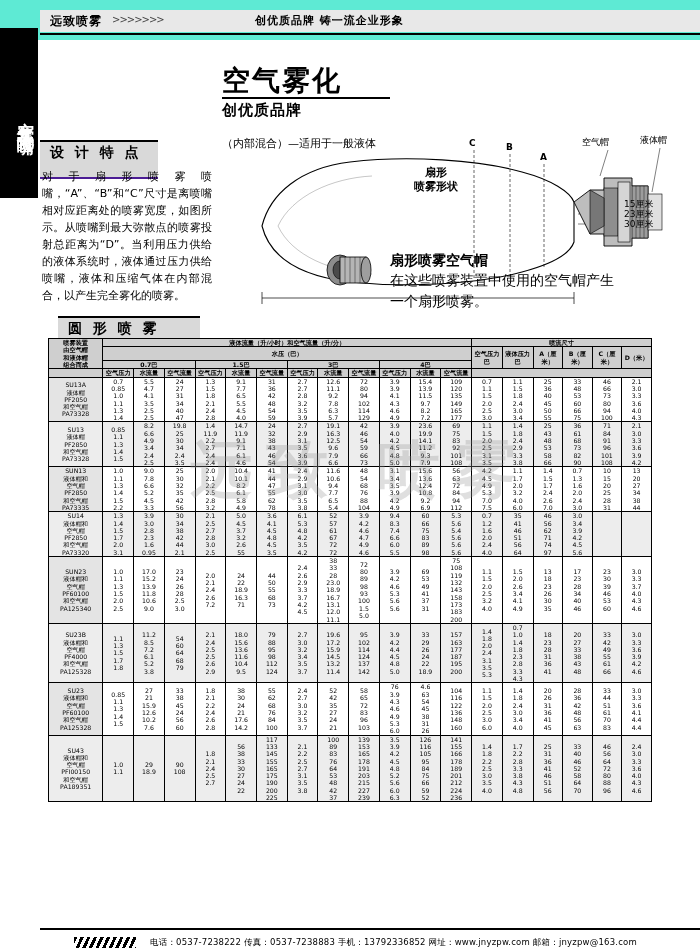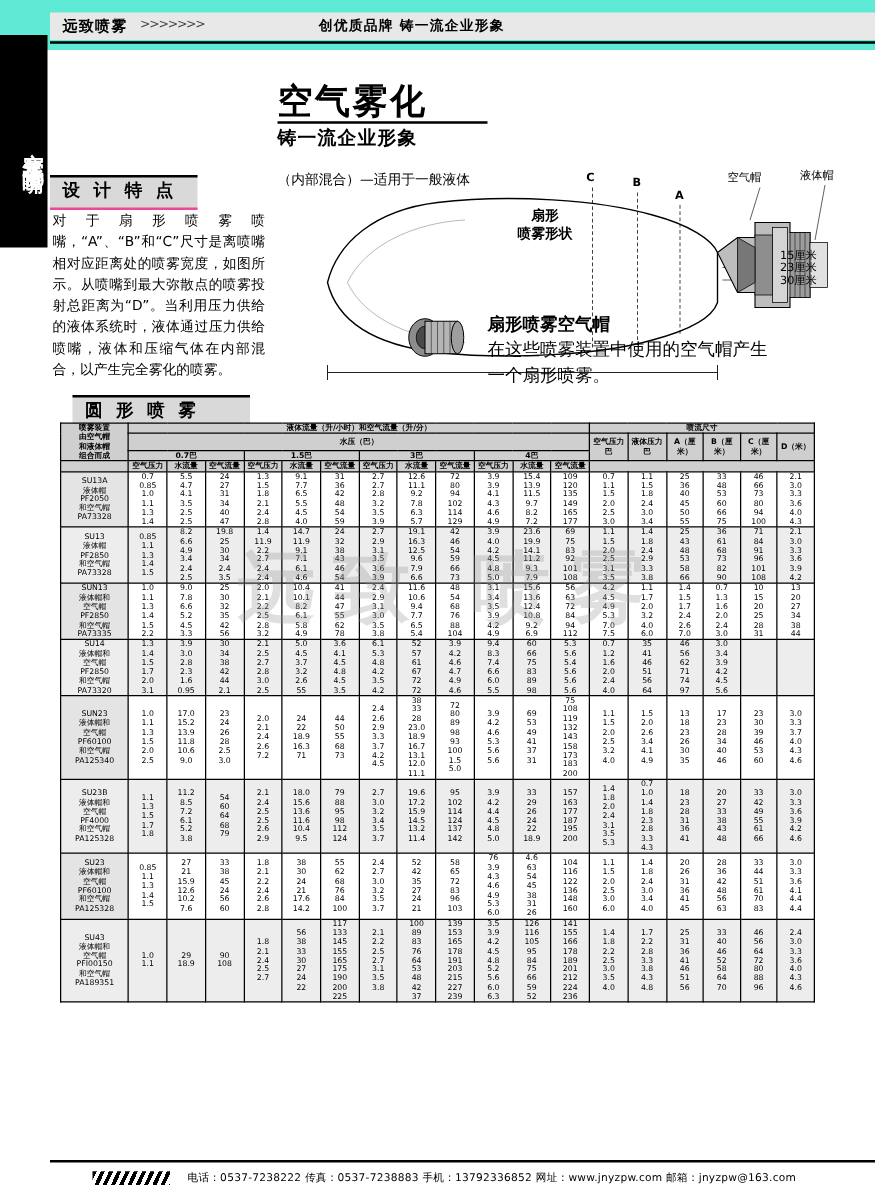--- a/index.html
+++ b/index.html
@@ -61,23 +61,23 @@
     font-size:15px; font-weight:bold; letter-spacing:1px;
   }
   .title-sub2 {
     position:absolute; left:222px; top:136px;
     font-size:11px;
   }
   
   .sec-head {
     position:absolute;
     background:#d9d9d9;
-    border-top:2px solid #000; border-bottom:2px solid #ec4899;
+    border-top:2px solid #000; border-bottom:2px solid #4c1d95;
     font-size:14px; font-weight:bold; letter-spacing:3px;
-    padding:2px 10px 4px 10px;
+    padding:2px 10px 15px 10px;
   }
   .sec-head.sh1 { left:40px; top:140px; width:118px; }
   .sec-head.sh2 { left:58px; top:316px; width:142px; }
   
   .body-text {
     position:absolute; left:42px; top:168px; width:170px;
     font-size:11px; line-height:1.55;
     text-align:justify;
   }
   
@@ -145,21 +145,21 @@
   <div class="hdr-left">远致喷雾</div>
   <div class="hdr-arrows">&gt;&gt;&gt;&gt;&gt;&gt;&gt;</div>
   <div class="hdr-center">创优质品牌   铸一流企业形象</div>
   <div class="hdr-rule"></div>
 </div>
 
 <div class="left-tab">空气雾化喷嘴</div>
 
 <div class="title-main">空气雾化</div>
 <div class="title-underline"></div>
-<div class="title-sub">铸一流企业形象</div>
+<div class="title-sub">创优质品牌</div>
 <div class="title-sub2">（内部混合）—适用于一般液体</div>
 
 <div class="sec-head sh1">设 计 特 点</div>
 <div class="sec-head sh2">圆 形 喷 雾</div>
 
 <div class="body-text">对于扇形喷雾喷嘴，“A”、“B”和“C”尺寸是离喷嘴相对应距离处的喷雾宽度，如图所示。从喷嘴到最大弥散点的喷雾投射总距离为“D”。当利用压力供给的液体系统时，液体通过压力供给喷嘴，液体和压缩气体在内部混合，以产生完全雾化的喷雾。</div>
 
 <div class="diagram">
   <svg width="470" height="180" viewBox="0 0 470 180">
 

